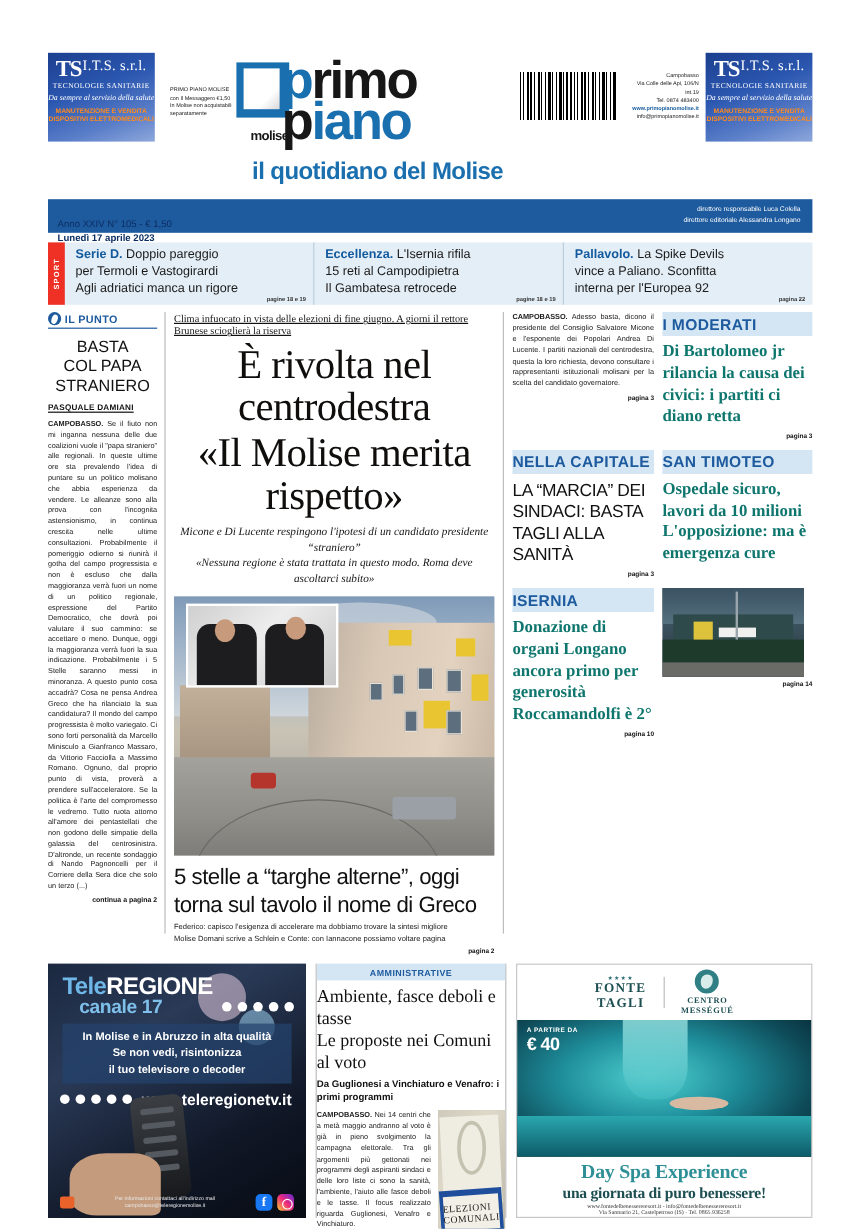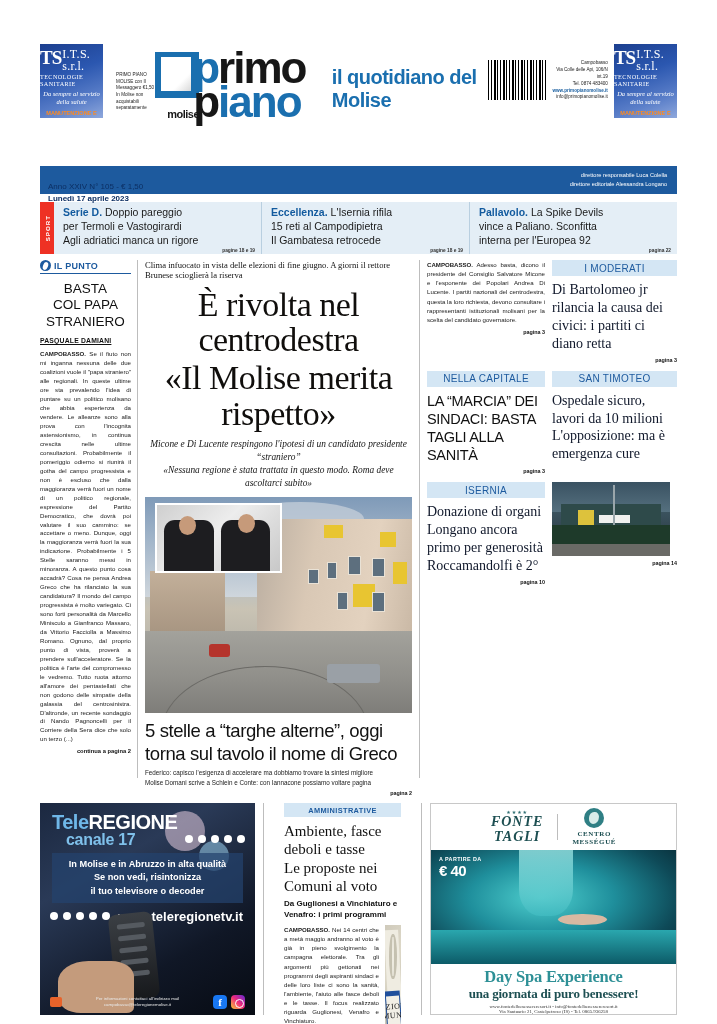--- a/index.html
+++ b/index.html
@@ -23,21 +23,21 @@
   }
   .its-logo .its-top { display: flex; align-items: flex-start; line-height: 1; }
   .its-logo .its-mark { font-family: "Liberation Serif", serif; font-size: 19px; font-weight: 700; letter-spacing: -1px; }
   .its-logo .its-name { font-family: "Liberation Serif", serif; font-size: 12px; letter-spacing: 0.3px; margin-left: 1px; }
   .its-logo .its-sub { font-family: "Liberation Serif", serif; font-size: 6.2px; letter-spacing: 0.4px; margin-top: 1px; }
   .its-logo .its-slogan { font-family: "Liberation Serif", serif; font-style: italic; font-size: 6.5px; text-align: center; line-height: 1.25; margin-top: 3px; }
   .its-logo .its-foot { color: #ff8a1e; font-size: 5.6px; font-weight: 700; text-align: center; line-height: 1.3; margin-top: 4px; }
 
   .small-note { font-size: 4.6px; line-height: 1.45; color: #222; width: 62px; margin-left: 13px; margin-top: 28px; }
 
-  .logo-wrap { flex: 1; display: flex; flex-direction: row; align-items: center; justify-content: flex-start; margin-top: 2px; }
+  .logo-wrap { flex: 1; display: flex; flex-direction: column; align-items: center; justify-content: flex-start; margin-top: 2px; }
   .logo-primo { position: relative; width: 236px; height: 84px; }
   .logo-word1 { position: absolute; left: 38px; top: 0px; font-size: 44px; font-weight: 700; letter-spacing: -2px; line-height: 1; }
   .logo-word2 { position: absolute; left: 38px; top: 34px; font-size: 44px; font-weight: 700; letter-spacing: -2px; line-height: 1; }
   .blue { color: #1a6faf; }
   .blk { color: #171717; }
   .page-fold { position: absolute; left: 0px; top: 6px; width: 44px; height: 46px; background: #1a6faf; }
   .page-fold:after {
     content: ""; position: absolute; left: 6px; top: 5px; width: 30px; height: 34px;
     background: linear-gradient(135deg,#fff 70%, #d8d8d8 100%);
   }
@@ -77,21 +77,21 @@
   .punto-ico { width: 11px; height: 11px; border-radius: 50%; background: #1d5a9e; position: relative; }
   .punto-ico:after { content:""; position:absolute; left:3px; top:1.5px; width:5px; height:8px; background:#fff; border-radius:50%; transform: rotate(20deg); }
   .punto-label { font-size: 9px; font-weight: 700; color: #1d5a9e; letter-spacing: 0.3px; }
   .punto-title { font-family: Liberation Sans, sans-serif; font-size: 13.5px; text-align: center; line-height: 1.22; margin-top: 7px; color: #111; }
   .punto-author { font-size: 6.8px; font-weight: 700; text-decoration: underline; letter-spacing: 0.2px; margin-top: 7px; color:#111; }
   .punto-body { font-size: 6.1px; line-height: 1.47; text-align: justify; margin-top: 6px; color: #1a1a1a; }
   .punto-body b { font-weight: 700; }
   .punto-cont { font-size: 5.8px; font-weight: 700; text-align: right; margin-top: 4px; color:#111; }
 
   
-  .kicker { font-family: "Liberation Serif", serif; font-size: 8.6px; color: #111; border-bottom: 0; padding-bottom: 2px; line-height: 1.2; }
+  .kicker { font-family: "Liberation Serif", serif; font-size: 8.6px; color: #111; border-bottom: 0; padding-bottom: 2px; line-height: 1.2; text-decoration: underline; }
   .headline1, .headline2 {
     font-family: "Liberation Serif", serif; font-size: 34px; line-height: 1.05; color: #100e0c; letter-spacing: -0.5px; text-align: center;
   }
   .headline1 { margin-top: 4px; }
   .headline2 { margin-top: 2px; }
   .subdeck { font-family: "Liberation Serif", serif; font-style: italic; font-size: 9.4px; line-height: 1.38; text-align: center; margin-top: 7px; color: #141414; }
 
   .photo-main { position: relative; margin-top: 7px; height: 216px; overflow: hidden;
     background: linear-gradient(#8fa8c4 0%, #a8bdd2 28%, #c9c3b4 52%, #9b9a95 100%); }
   .ph-sky { position:absolute; left:0; top:0; right:0; height:46%;
@@ -114,40 +114,40 @@
 
   .sec-head2 { font-size: 18.5px; line-height: 1.16; color: #111; margin-top: 7px; letter-spacing: -0.4px; }
   .sec-sub2 { font-size: 6.3px; line-height: 1.5; margin-top: 4px; color: #1a1a1a; }
   .pg-right { font-size: 5.4px; font-weight: 700; text-align: right; margin-top: 3px; color: #111; }
 
   
   .r-top { display: flex; gap: 7px; }
   .r-lede { width: 118px; font-size: 6.1px; line-height: 1.5; text-align: justify; color: #1a1a1a; }
   .r-lede b { font-weight: 700; }
   .r-col2 { flex: 1; }
-  .tagbar { background: #d4e6f4; color: #1d5a9e; font-size: 10px; font-weight: 400; text-align: center; padding: 2.5px 0; letter-spacing: 0.3px; }
-  .r-title-serif { font-family: "Liberation Serif", serif; font-size: 14px; line-height: 1.28; margin-top: 5px; color: #0f172a; }
+  .tagbar { background: #d4e6f4; color: #1d5a9e; font-size: 13px; font-weight: 700; padding: 2.5px 0; letter-spacing: 0.3px; }
+  .r-title-serif { font-family: "Liberation Serif", serif; font-size: 14px; line-height: 1.28; margin-top: 5px; color: #0f766e; font-weight: bold; }
   .r-title-sans { font-size: 14.5px; line-height: 1.25; margin-top: 5px; color: #111; letter-spacing: -0.3px; }
   .r-pg { font-size: 5.4px; font-weight: 700; text-align: right; margin-top: 4px; color: #111; }
   .r-mid { display: flex; gap: 7px; margin-top: 8px; }
   .r-bot { display: flex; gap: 7px; margin-top: 8px; }
   .r-photo { width: 118px; height: 74px; overflow: hidden; position: relative;
     background: linear-gradient(#2f4350 0%, #3c5460 38%, #24323a 100%); }
   .rp-sky { position:absolute; left:0; top:0; right:0; height:40%; background: linear-gradient(#3a5262,#55707f); }
   .rp-bld { position:absolute; left:8%; top:30%; width:84%; height:38%; background:#2e4a4a; }
   .rp-yel { position:absolute; left:22%; top:38%; width:14%; height:22%; background:#ddc23c; }
   .rp-sign { position:absolute; left:40%; top:44%; width:26%; height:11%; background:#f0f0ee; }
   .rp-green { position:absolute; left:0; bottom:16%; right:0; height:26%; background:#1e3a2a; }
   .rp-road { position:absolute; left:0; bottom:0; right:0; height:16%; background:#6a6a66; }
   .rp-pole { position:absolute; left:52%; top:4%; width:2px; height:62%; background:#9aa6ab; }
 
   
   .bottom { margin: 25px 40px 0 40px; display: flex; height: 212px; }
   .b-left { width: 215px; }
-  .b-center { flex: 1; padding: 0 20px; border-left: 1px solid #bdbdbd; border-right: 1px solid #bdbdbd; margin-left: 8px; }
+  .b-center { flex: 1; padding: 0 0; border-left: 1px solid #bdbdbd; border-right: 1px solid #bdbdbd; margin-left: 8px; }
   .b-right { width: 247px; margin-left: 8px; }
 
   
   .tele-ad { position: relative; width: 100%; height: 100%; overflow: hidden;
     background: linear-gradient(150deg,#1b2840 0%, #2a3a57 30%, #101726 70%, #070b13 100%); }
   .tele-blur { position:absolute; border-radius:50%; filter: none; opacity:.55; }
   .tele-title { position: absolute; left: 12px; top: 8px; font-size: 20px; font-weight: 700; letter-spacing: -0.5px; }
   .tele-title .t1 { color: #6fb7e8; }
   .tele-title .t2 { color: #ffffff; }
   .tele-sub { position: absolute; left: 26px; top: 28px; font-size: 16px; font-weight: 700; color: #7fc0ea; letter-spacing: -0.3px; }
@@ -180,21 +180,21 @@
   .bc-stamp { position:absolute; left:28%; top:8%; width:44%; height:38%; border-radius:50%; border:3px solid #9b9580; opacity:.5; }
   .bc-band { position:absolute; left:4%; top:56%; width:92%; height:34%; background:#1f4f9c; transform: rotate(-4deg); }
   .bc-band-in { position:absolute; left:5%; top:12%; width:90%; height:74%; background:#f2efe6; display:flex; align-items:center; justify-content:center; }
   .bc-band-in span { font-family:"Liberation Serif", serif; font-size: 8px; letter-spacing: .5px; color:#1b1b1b; }
 
   
   .spa-ad { width: 100%; height: 100%; border: 1px solid #c8c8c8; background: #fff; display:flex; flex-direction:column; }
   .spa-top { height: 46px; display:flex; align-items:center; justify-content:center; gap: 14px; }
   .spa-logo1 { text-align:center; }
   .spa-logo1 .mt { font-size: 5px; color:#2f6f73; letter-spacing:1px; }
-  .spa-logo1 .nm { font-family:"Liberation Serif",serif; font-size: 14px; font-weight:700; color:#1d4f52; line-height:1.05; letter-spacing:1px;font-style:italic; }
+  .spa-logo1 .nm { font-family:"Liberation Serif",serif; font-size: 11px; font-weight:700; color:#1d4f52; line-height:1.05; letter-spacing:1px; }
   .spa-div { width:1px; height: 26px; background:#bdbdbd; }
   .spa-logo2 { text-align:center; }
   .spa-globe { width: 20px; height: 20px; border-radius:50%; background:#2f7f84; margin: 0 auto 2px auto; position:relative; }
   .spa-globe:after { content:""; position:absolute; left:5px; top:4px; width:10px; height:12px; background:#d8ece9; border-radius:50% 40% 60% 40%; }
   .spa-logo2 .nm { font-family:"Liberation Serif",serif; font-size: 7px; font-weight:700; color:#1d4f52; line-height:1.15; letter-spacing:.6px; }
   .spa-photo { flex:1; position:relative; overflow:hidden;
     background: radial-gradient(ellipse at 45% 42%, #4fd0cf 0%, #1f8f9c 38%, #0e4a58 72%, #06222c 100%); padding-left: 20px; }
   .spa-price { position:absolute; left:8px; top:6px; color:#fff; }
   .spa-price .ap { font-size: 5.4px; font-weight:700; letter-spacing:.4px; }
   .spa-price .pv { font-size: 15px; font-weight:700; letter-spacing:-0.5px; }

